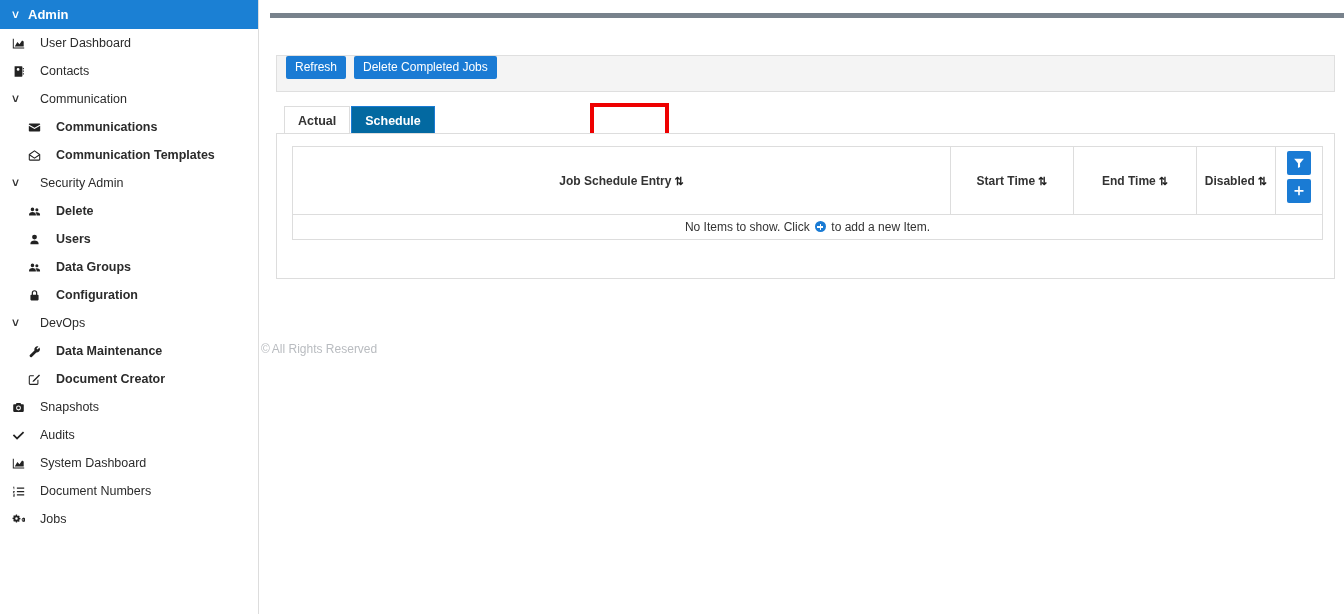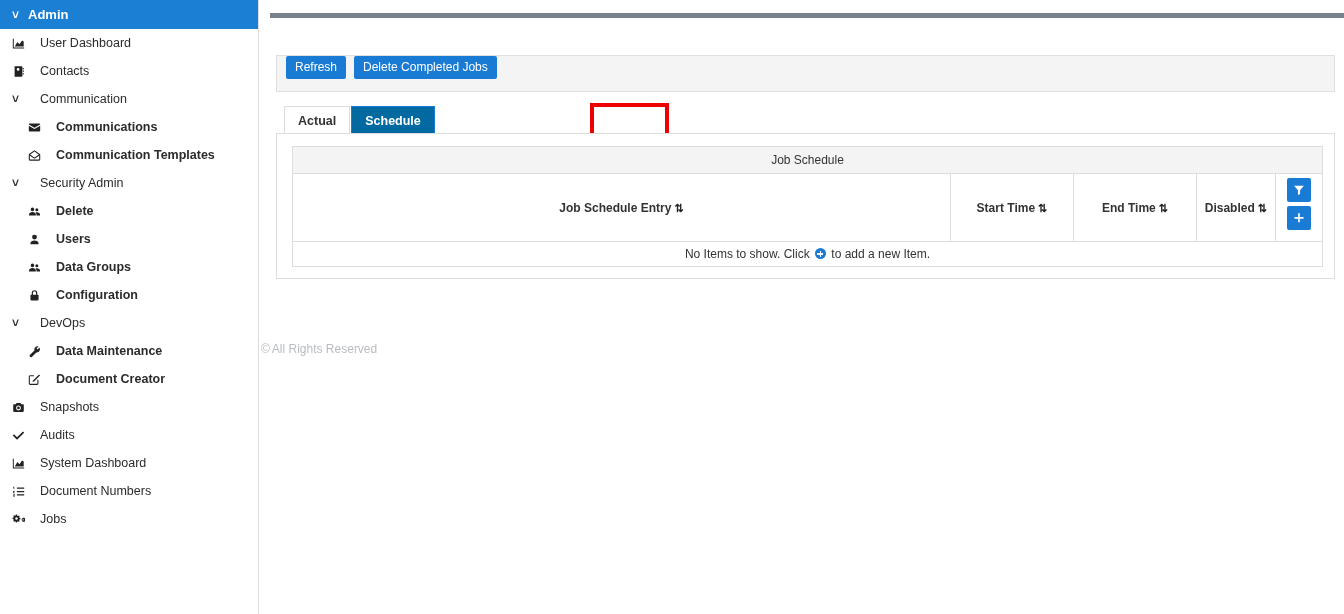--- a/index.html
+++ b/index.html
@@ -366,23 +366,20 @@
     <div class="tabs" id="tabs-strip">
         <div class="tab">Actual</div>
         <div class="tab active">Schedule</div>
       </div>
     <div class="tab-highlight"></div>
 
     <div class="content-panel"></div>
 
     <table class="grid">
       <thead>
-        <tr>
-          <th class="grid-title" colspan="5">Job Schedule</th>
-        </tr>
         <tr id="header-row">
             <th class="grid-head" style="width: 642px;"><span>Job Schedule Entry</span><span class="sort-ico">⇅</span></th>
             <th class="grid-head" style="width: 120px;"><span>Start Time</span><span class="sort-ico">⇅</span></th>
             <th class="grid-head" style="width: 120px;"><span>End Time</span><span class="sort-ico">⇅</span></th>
             <th class="grid-head" style="width: 77px; line-height: 1.5;"><span>Disabled</span><span class="sort-ico">⇅</span></th>
             <th class="action-cell">
               <button class="icon-btn"><span><svg width="12" height="12" viewBox="0 0 16 16" fill="#fff">
                     <path d="M1.5 2.2h13l-5.1 6v5l-2.8 1.4v-6.4l-5.1-6z"></path>
                   </svg></span></button>
               <button class="icon-btn"><span><svg width="12" height="12" viewBox="0 0 16 16" fill="#fff">

